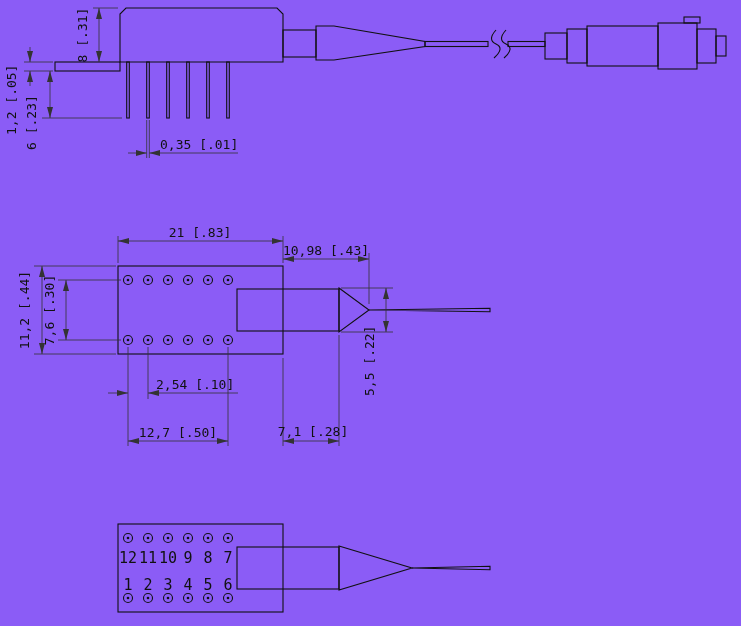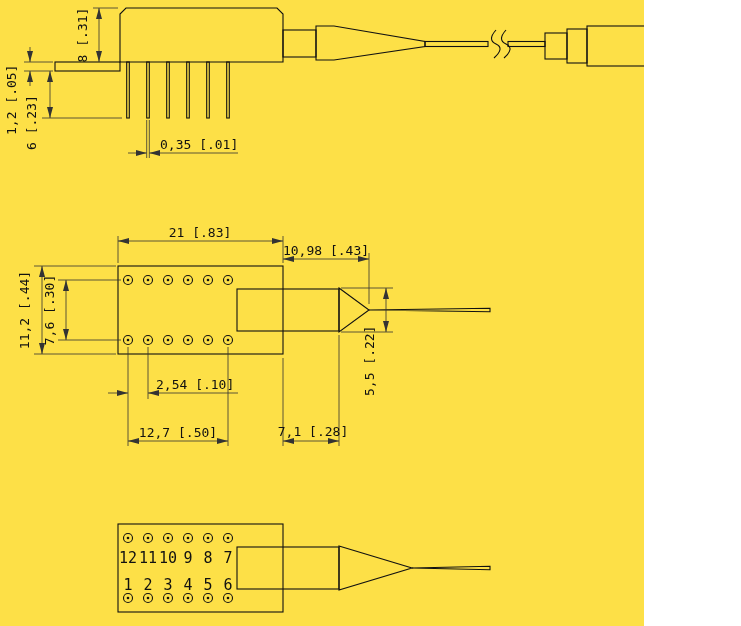--- a/index.html
+++ b/index.html
@@ -1,16 +1,16 @@
 <!DOCTYPE html>
 <html><head>
 <meta charset="utf-8">
 <style>
   html,body{margin:0;padding:0;background:#fff;}
-  .canvas{width:644px;height:626px;background:#fde047;position:relative;overflow:hidden;}
+  .canvas{width:741px;height:626px;background:#8b5cf6;position:relative;overflow:hidden;}
   svg{display:block;}
   svg text{font-family:"DejaVu Sans Mono","Liberation Mono",monospace;font-size:13px;fill:#111;}
   svg text.pin-num{font-size:15px;}
   .part{stroke:#111;stroke-width:1.1;fill:none;stroke-linejoin:miter;}
   .dim,.ext{stroke:#333;stroke-width:0.8;fill:none;}
 </style>
 </head>
 <body>
 
 <div class="canvas">

